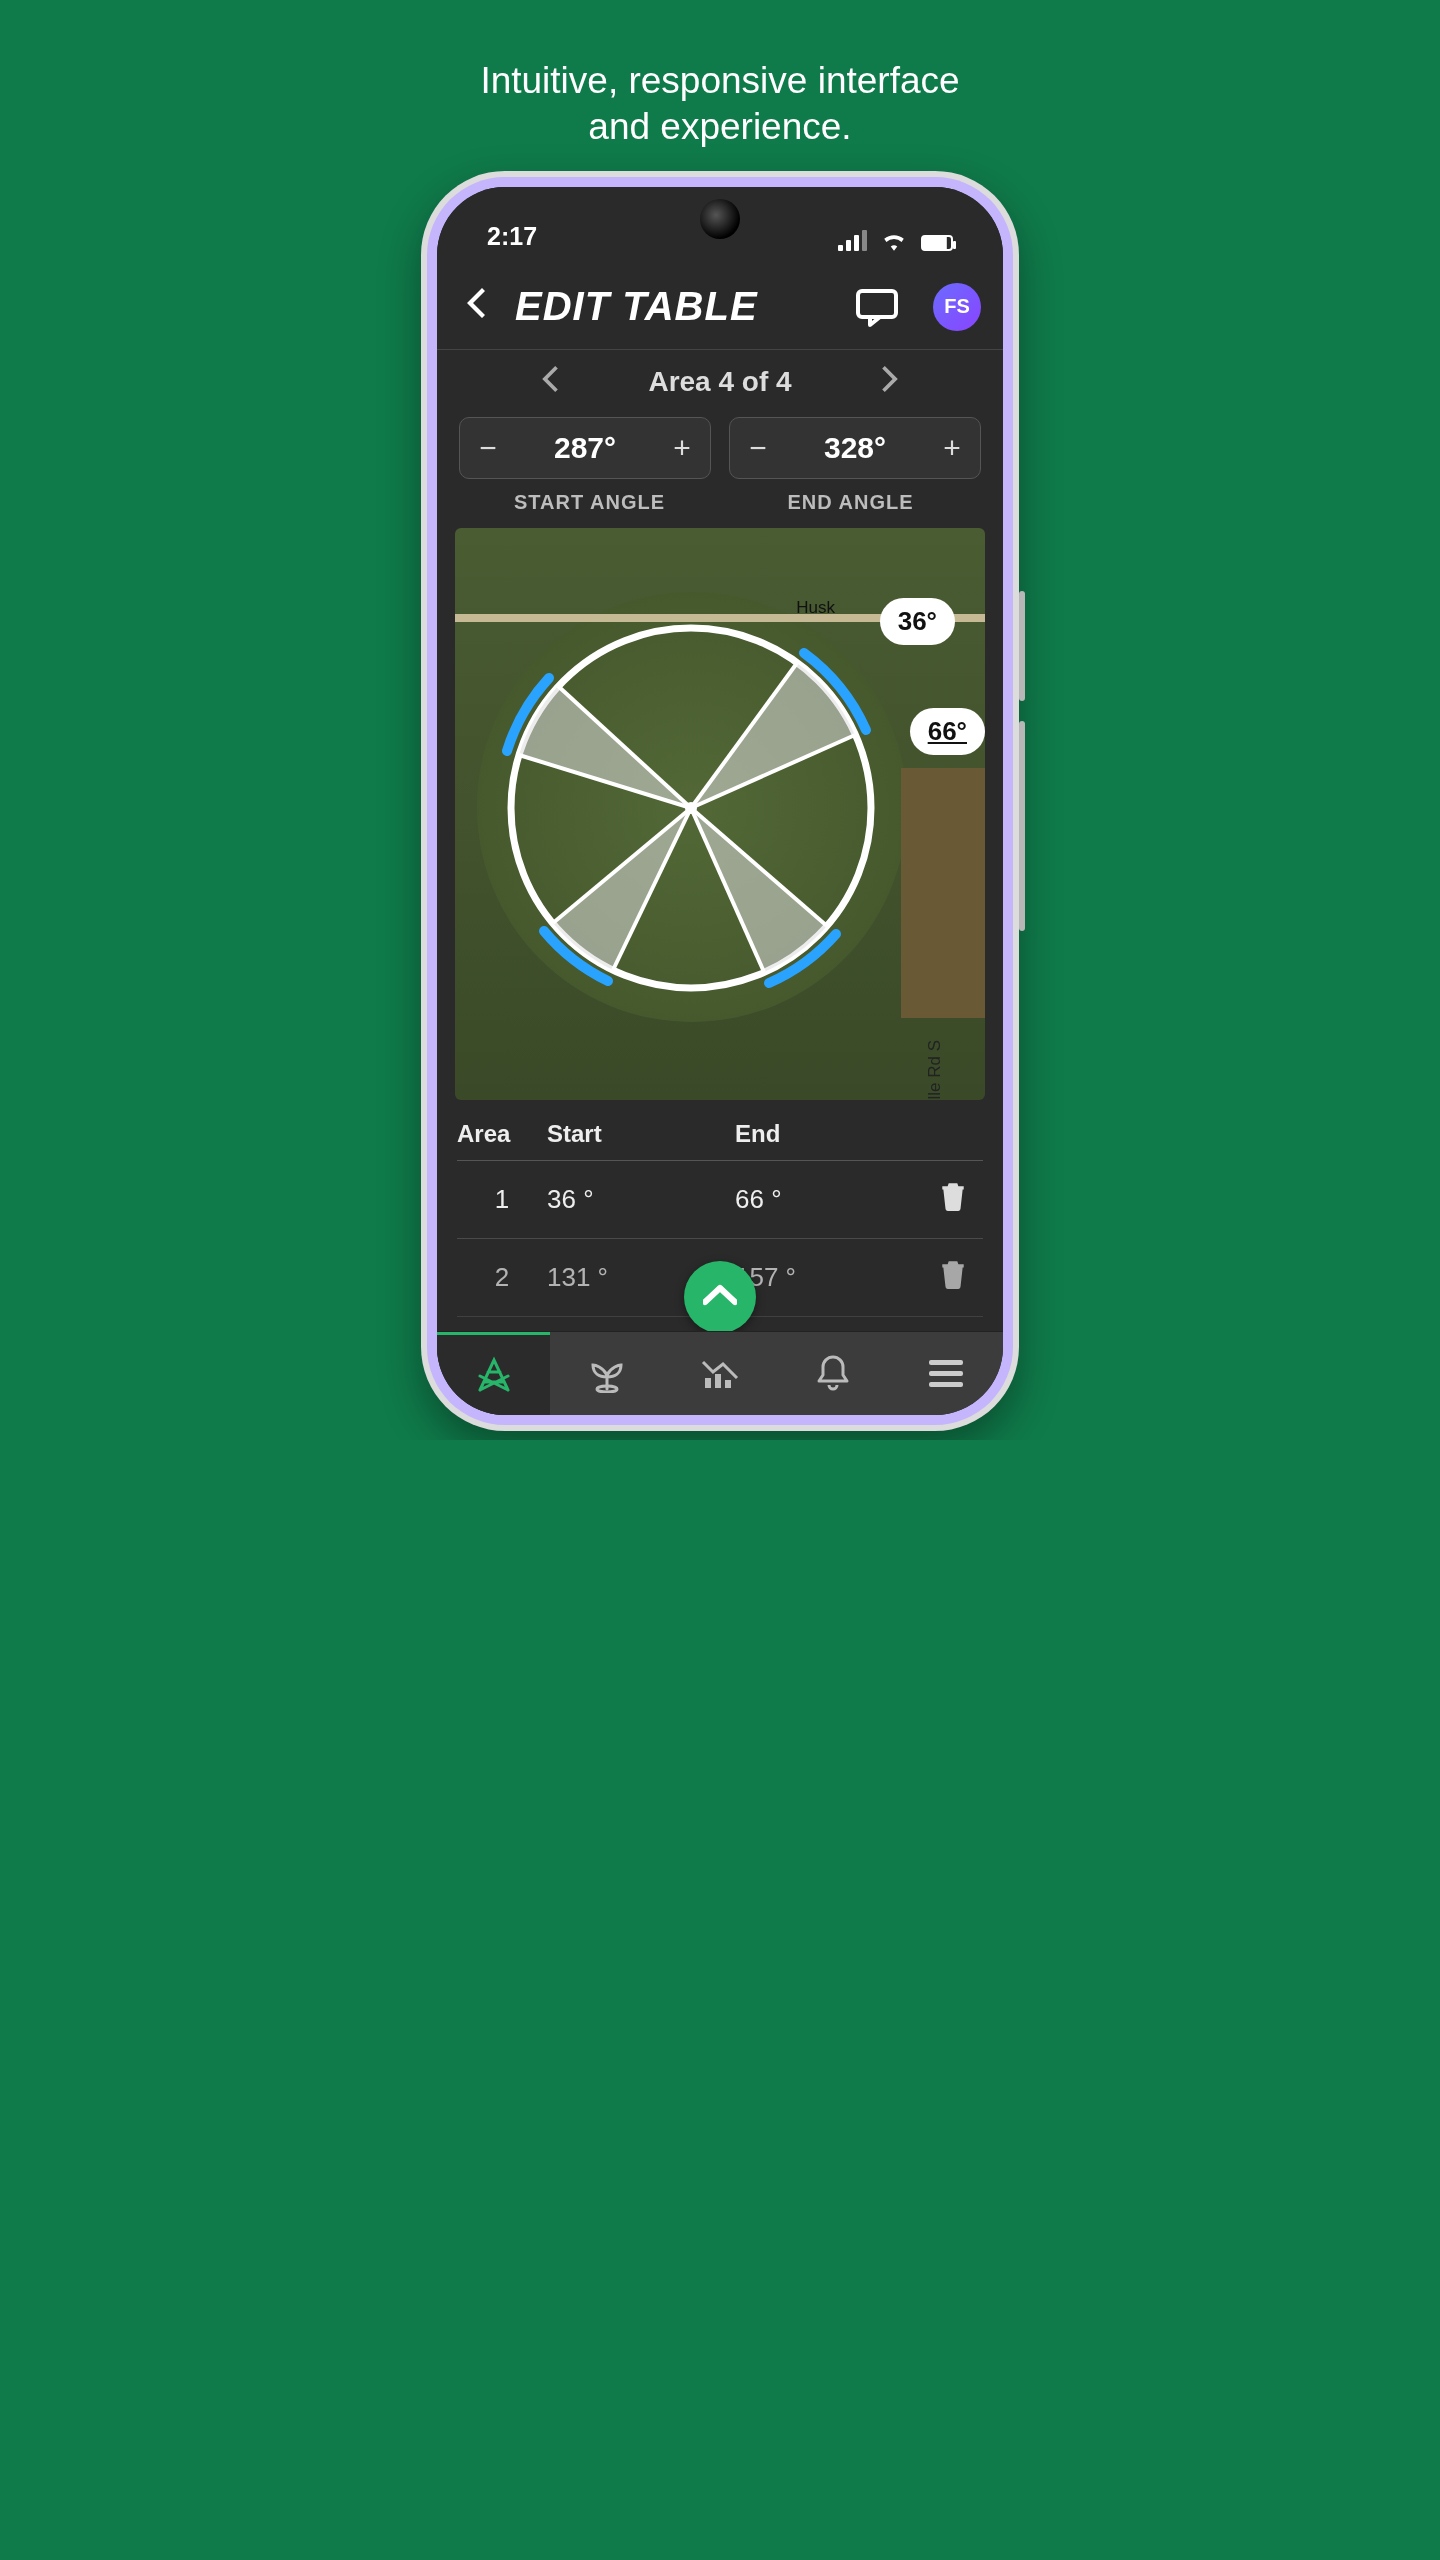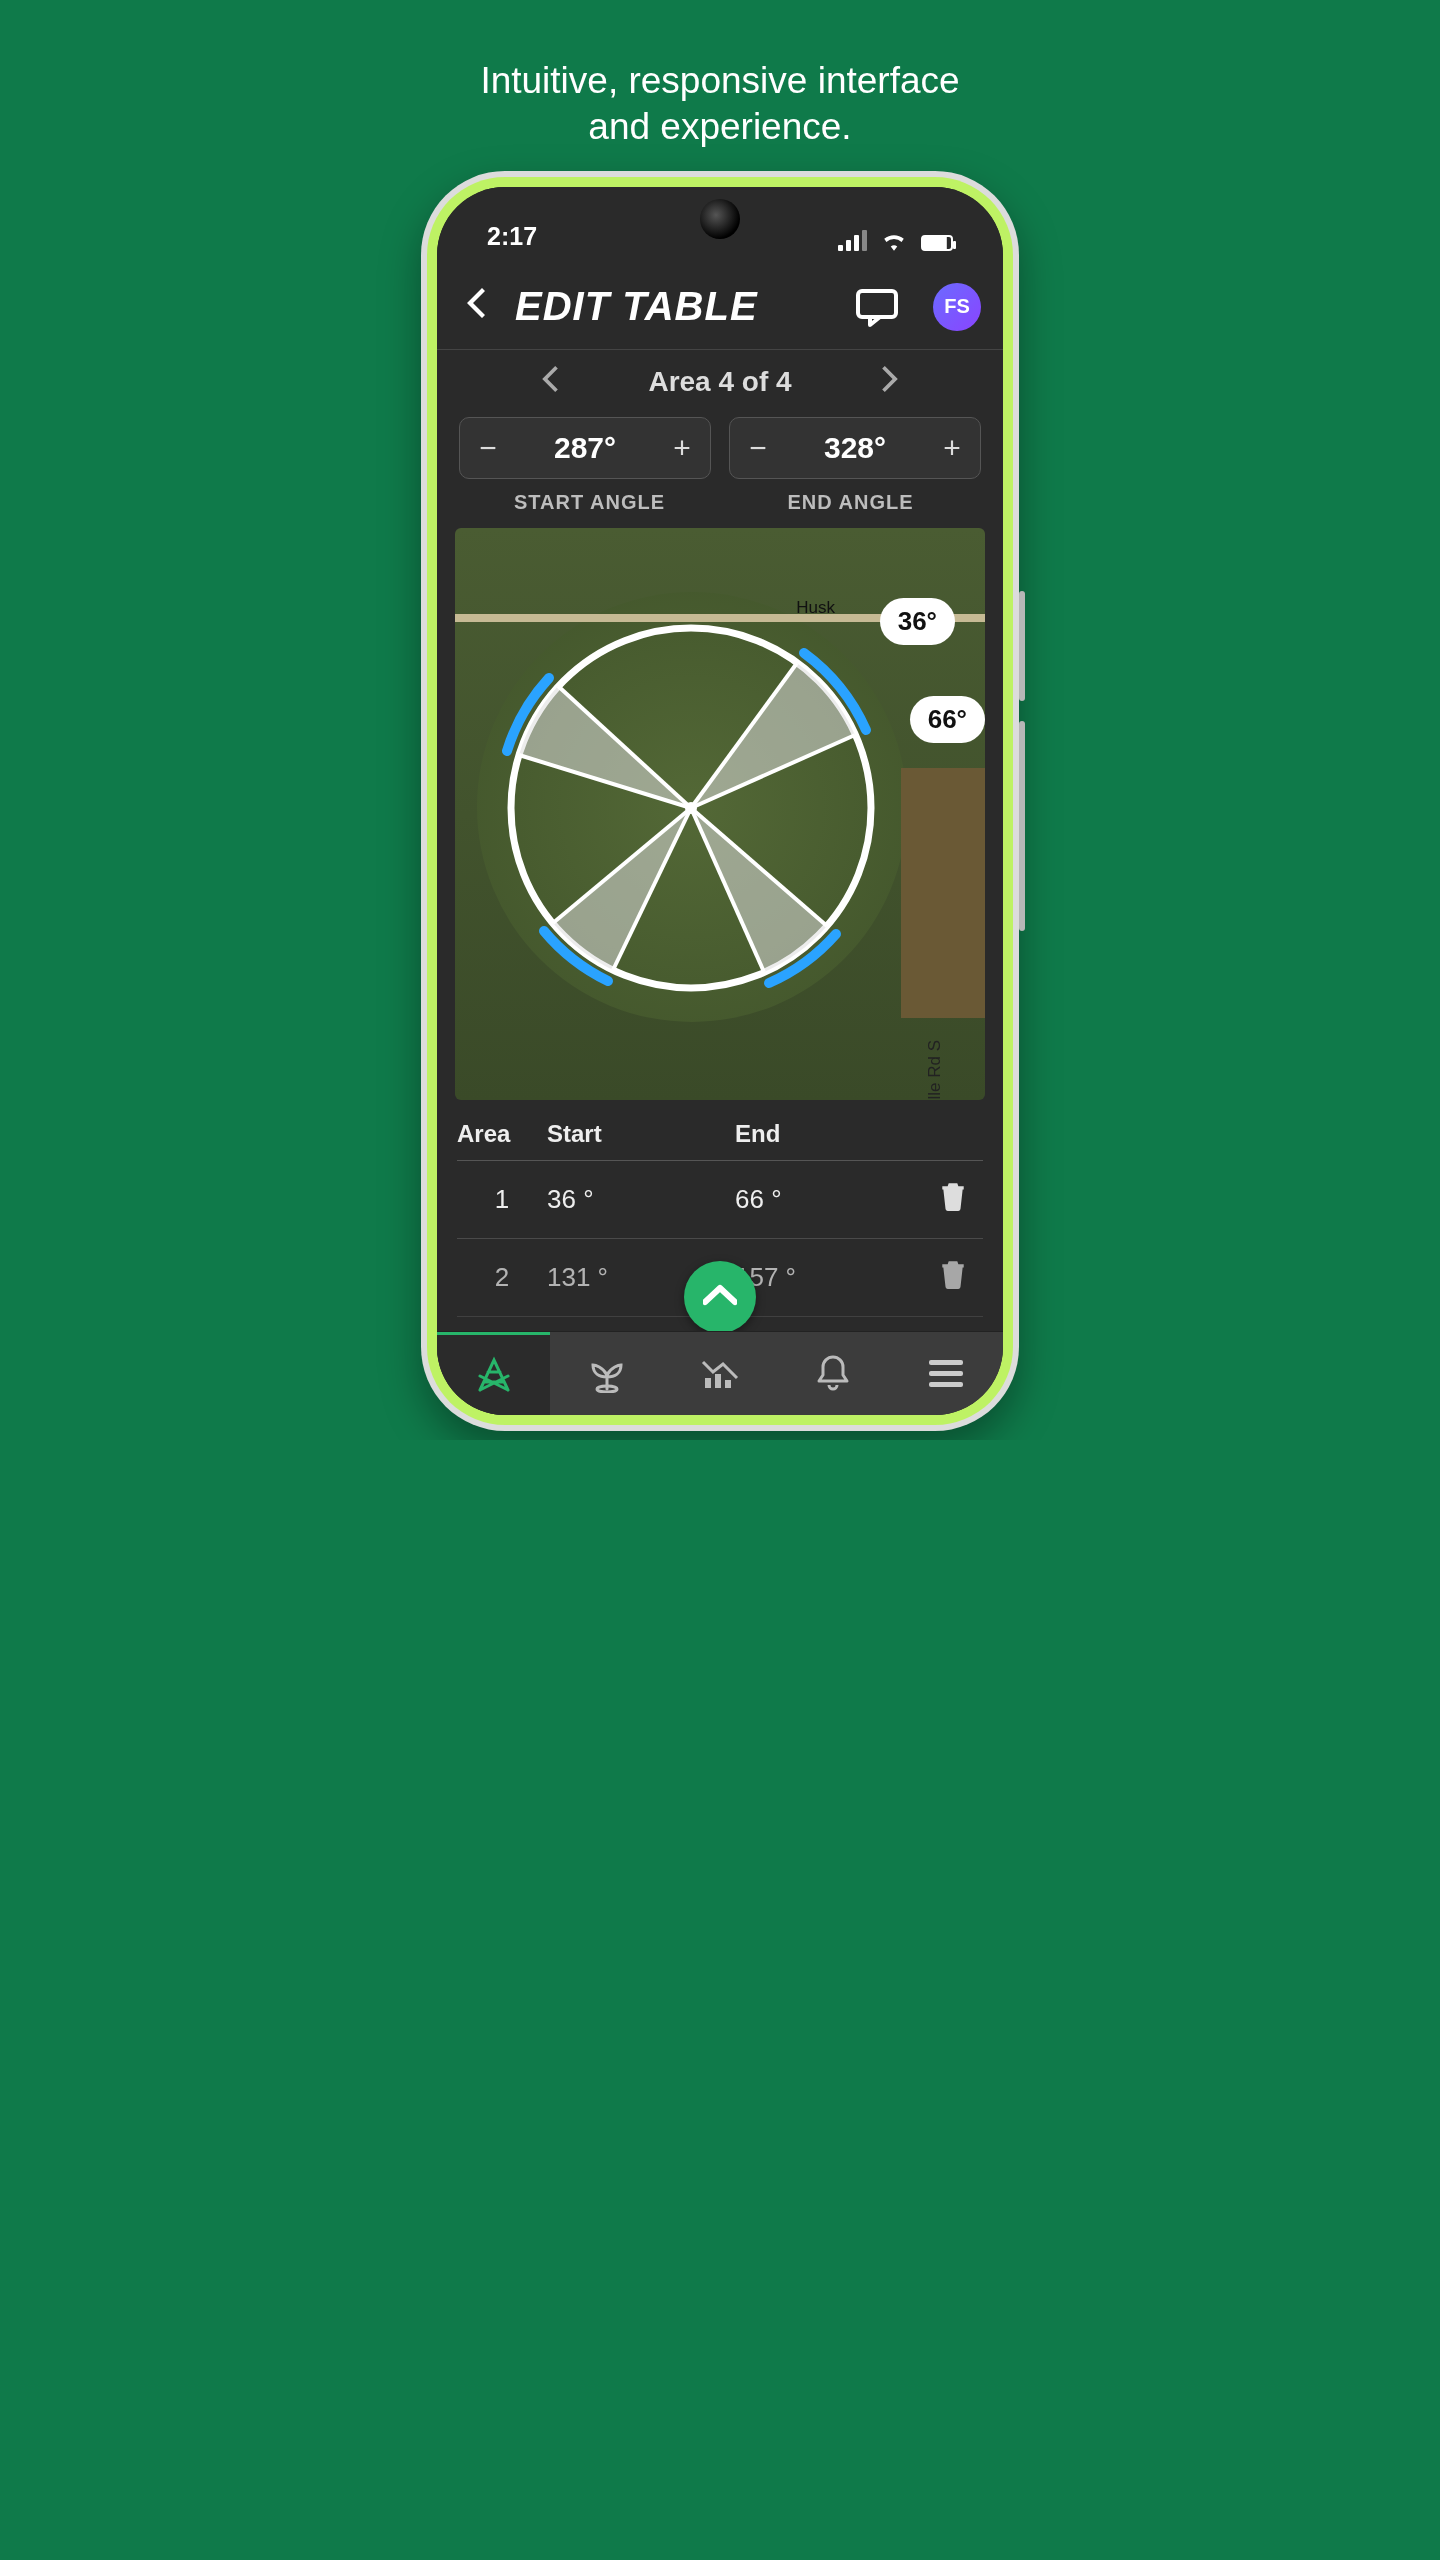--- a/index.html
+++ b/index.html
@@ -31,21 +31,21 @@
     height: 1260px;
     margin-top: 20px;
     border-radius: 84px;
     background: #dcdcdc;
     box-shadow: 0 18px 40px rgba(0,0,0,0.35);
     padding: 6px;
   }
   .phone-inner {
     width: 100%; height: 100%;
     border-radius: 78px;
-    background: #bef264;
+    background: #c4b5fd;
     padding: 10px;
     position: relative;
   }
   .phone-side-button {
     position: absolute;
     right: -6px;
     width: 6px;
     background: #b7b7b7;
     border-radius: 3px;
   }
@@ -183,21 +183,21 @@
   .road-label-top {
     position: absolute; top: 70px; right: 150px; color: #111; font-size: 17px;
   }
   .pivot-svg { position: absolute; inset: 0; }
   .badge {
     position: absolute; background: #fff; color: #111;
     font-weight: 800; font-size: 26px; padding: 8px 18px;
     border-radius: 24px;
   }
   .badge1 { top: 70px; right: 30px; }
-  .badge2 { top: 168px; right: 0px; }
+  .badge2 { top: 180px; right: 0px; text-decoration: underline; }
   
   .table-area {
     flex: 1;
     padding: 20px 20px 0 20px;
     overflow: hidden;
     position: relative;
   }
   .table-head, .table-row {
     display: grid;
     grid-template-columns: 90px 1fr 1fr 60px;

